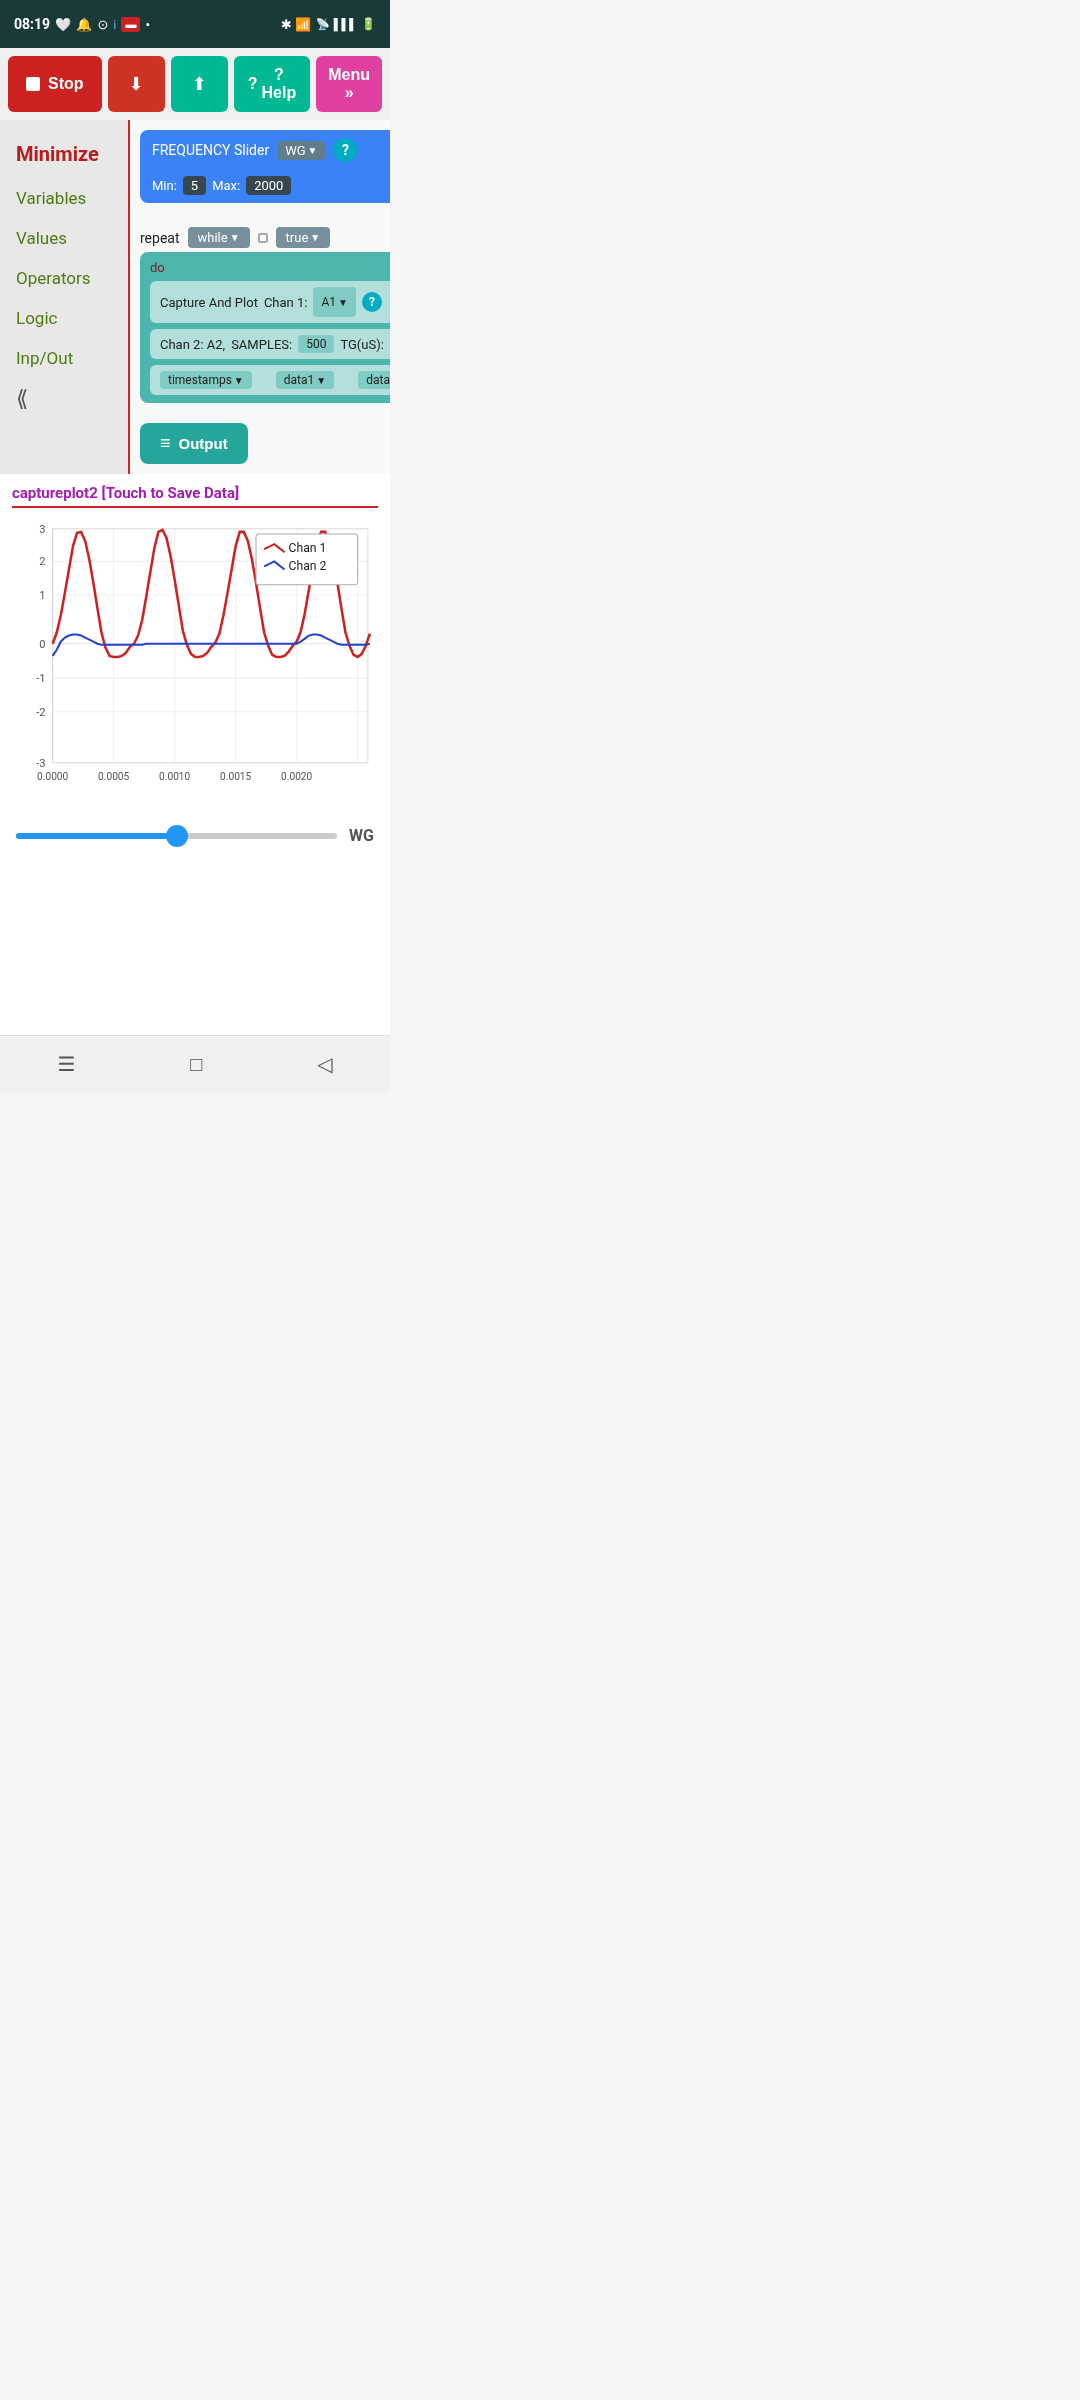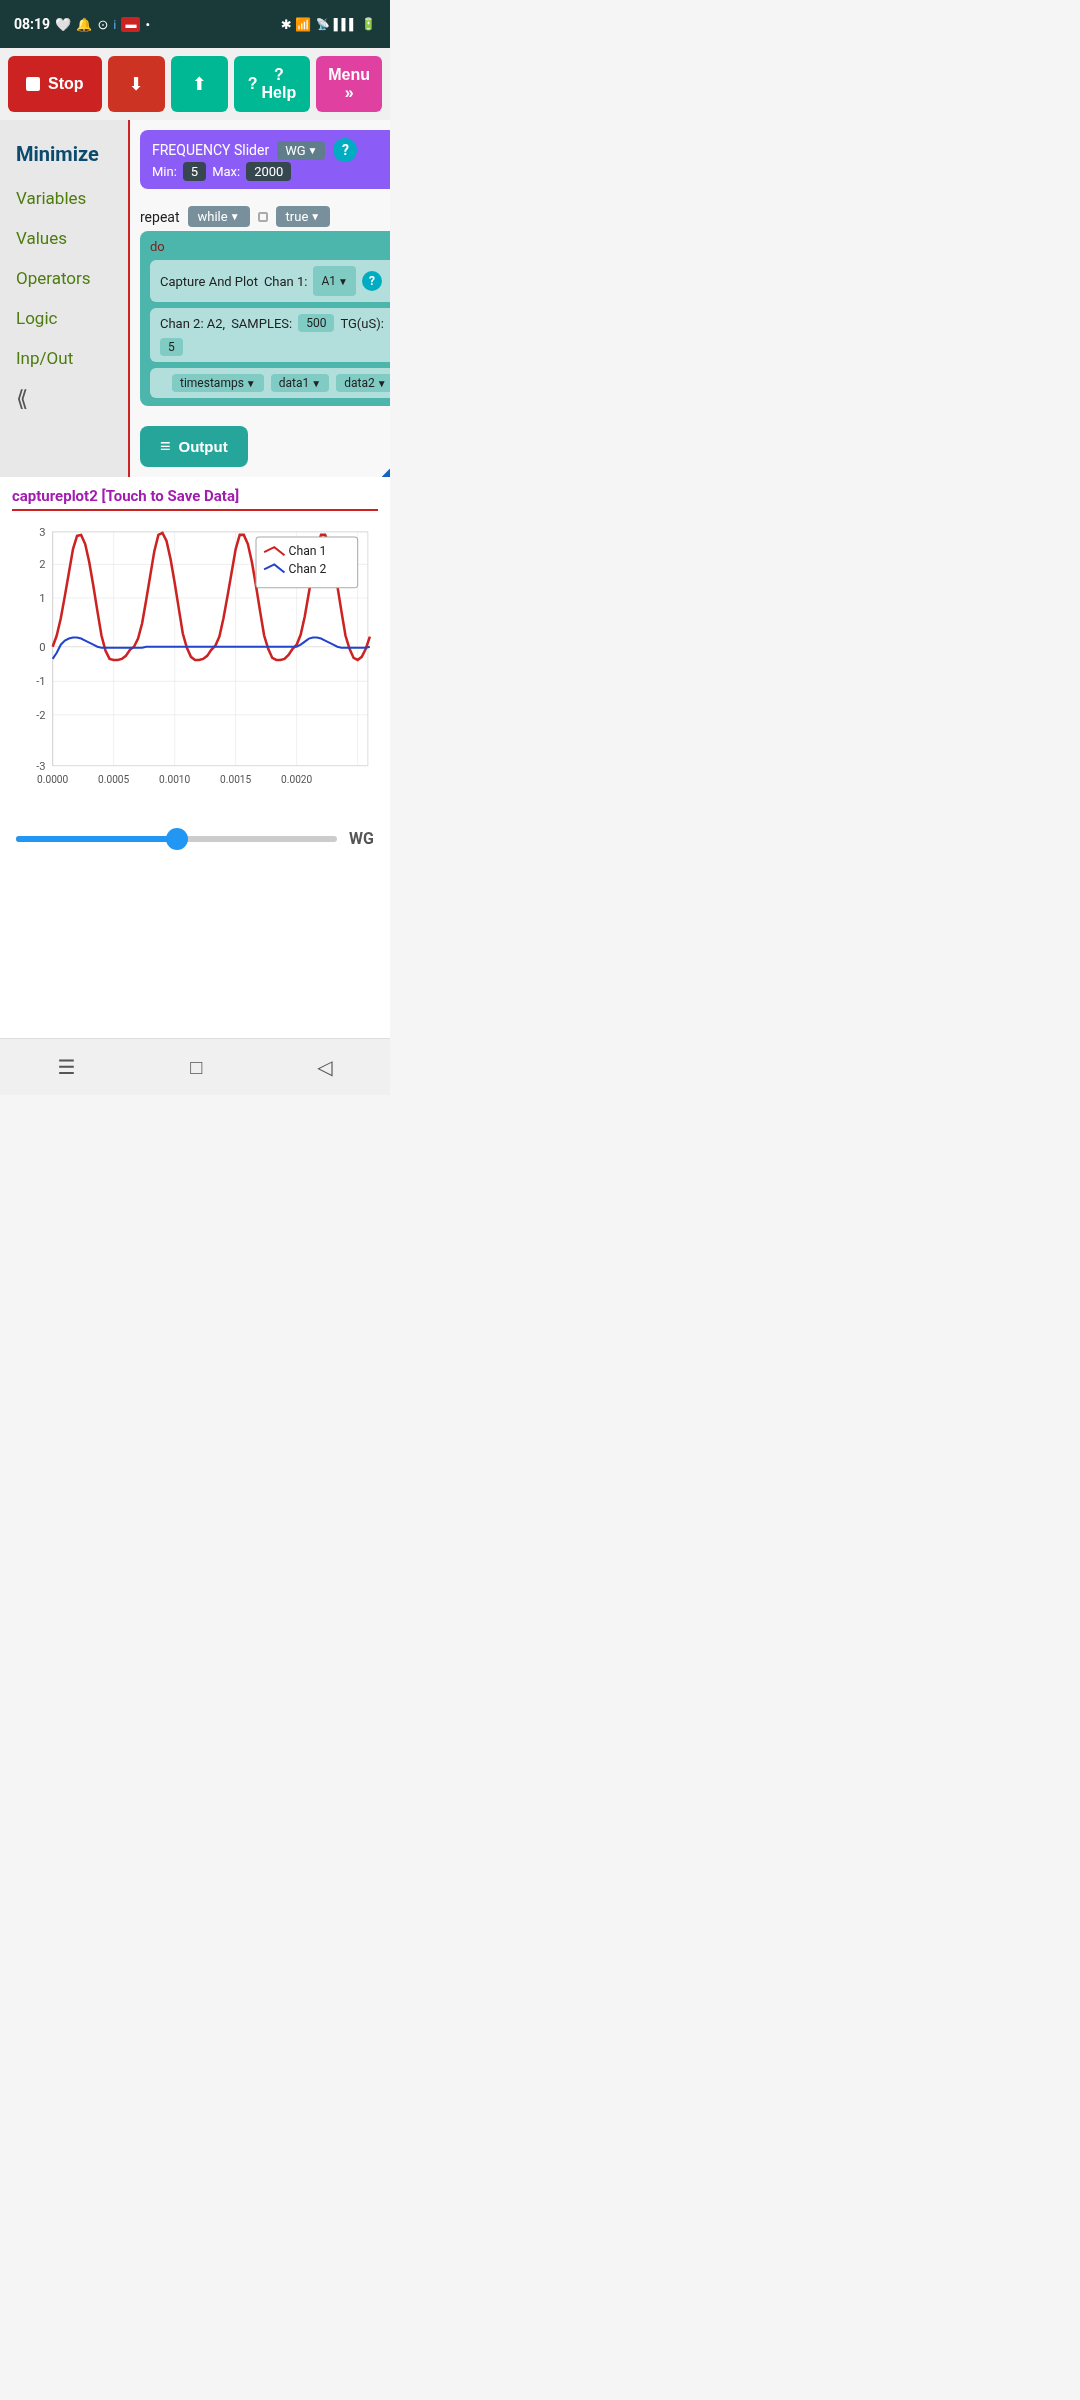--- a/index.html
+++ b/index.html
@@ -130,46 +130,46 @@
     .sidebar-item {
       padding: 10px 16px;
       font-size: 17px;
       color: #4d7c0f;
       cursor: pointer;
     }
     .sidebar-minimize {
       font-size: 20px;
       font-weight: bold;
       padding: 12px 16px;
-      color: #0c4a6e;
+      color: #b91c1c;
       cursor: pointer;
     }
     .sidebar-expand {
       padding: 8px 16px;
       font-size: 22px;
       color: #555;
       cursor: pointer;
     }
 
     
     .block-panel {
       flex: 1;
       padding: 10px;
       background: #f8f8f8;
     }
     .freq-slider-block {
-      background: #8b5cf6;
+      background: #3b82f6;
       color: white;
       border-radius: 8px;
       padding: 8px 12px;
-      margin-bottom: 17px;
+      margin-bottom: 24px;
       font-size: 14px;
       display: flex;
       flex-direction: column;
-      gap: 0;
+      gap: 14px;
     }
     .freq-slider-title {
       display: flex;
       align-items: center;
       gap: 8px;
       font-size: 14px;
     }
     .wg-badge {
       background: #607d8b;
       border-radius: 4px;
@@ -261,24 +261,24 @@
     }
     .samples-badge, .tg-badge {
       background: #80cbc4;
       border-radius: 4px;
       padding: 2px 8px;
       font-size: 12px;
     }
     .data-row {
       background: #b2dfdb;
       border-radius: 6px;
-      padding: 6px 22px;
-      display: flex;
-      align-items: center;
-      gap: 7px;
+      padding: 6px 10px;
+      display: flex;
+      align-items: center;
+      gap: 24px;
     }
     .data-badge {
       background: #80cbc4;
       border-radius: 4px;
       padding: 2px 8px;
       font-size: 12px;
       display: flex; align-items: center; gap: 2px;
     }
 
     

